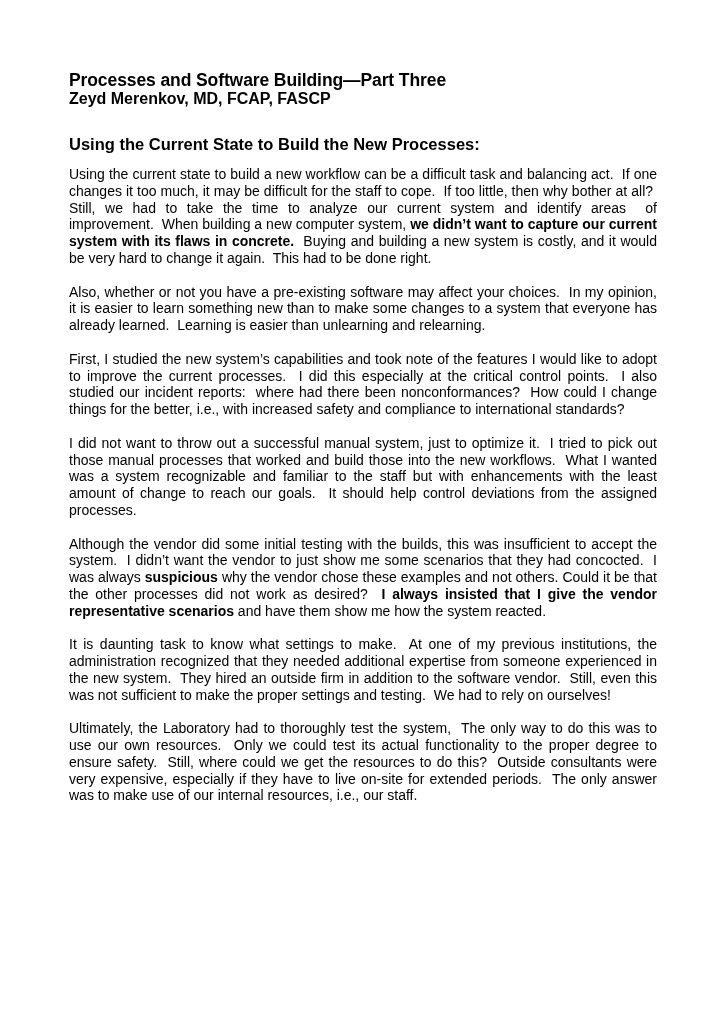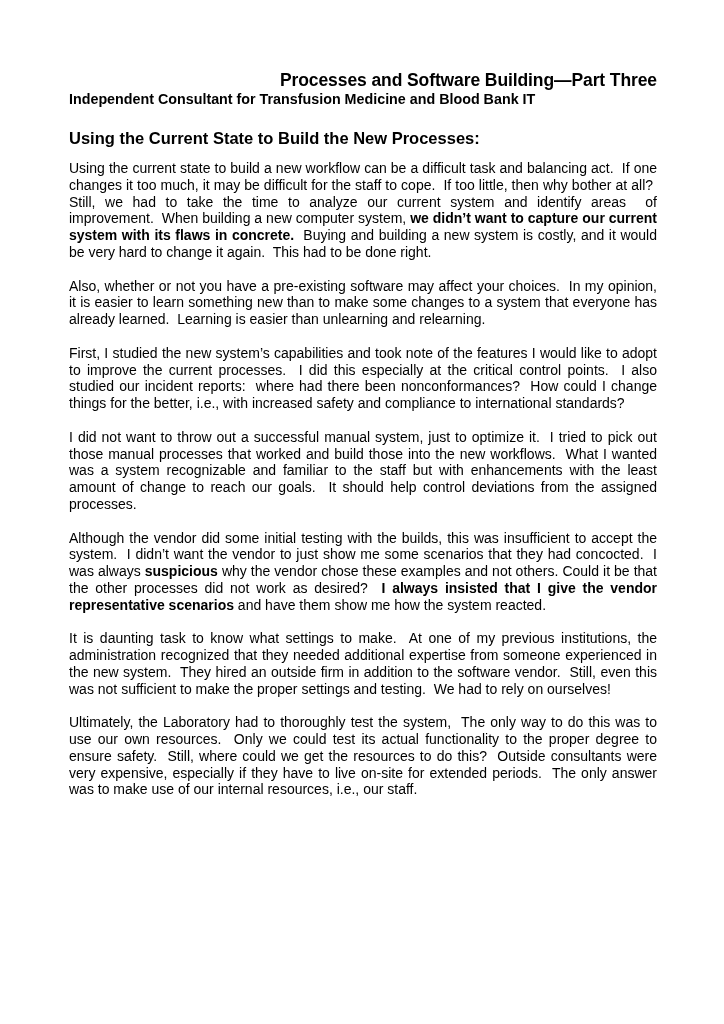--- a/index.html
+++ b/index.html
@@ -20,59 +20,58 @@
     left: 69px;
     top: 70px;
     width: 588px;
   }
   .title {
     font-size: 17.5px;
     font-weight: bold;
     line-height: 20px;
     margin: 0;
     letter-spacing: -0.1px;
-    text-align: right;
   }
   .author {
     font-size: 16px;
     font-weight: bold;
     line-height: 18px;
     margin: 0;
   }
   .affiliation {
     font-size: 14.3px;
     font-weight: bold;
     line-height: 18px;
     margin: 0;
   }
   .section-heading {
     font-size: 16.5px;
     font-weight: bold;
     line-height: 20px;
-    margin: 20px 0 0 0;
+    margin: 26px 0 0 0;
   }
   .para {
     font-size: 14px;
     line-height: 16.8px;
     text-align: justify;
     margin: 16.8px 0 0 0;
   }
   .para.first {
     margin-top: 12px;
   }
   .para b {
     font-weight: bold;
   }
 </style>
 </head>
 <body>
 
 <div class="page">
   <h1 class="title">Processes and Software Building—Part Three</h1>
-  <div class="affiliation">Independent Consultant for Transfusion Medicine and Blood Bank IT</div>
+  <div class="author">Zeyd Merenkov, MD, FCAP, FASCP</div>
   <h2 class="section-heading">Using the Current State to Build the New Processes:</h2>
 
   <p class="para first"><span>Using the current state to build a new workflow can be a difficult task and balancing act.&nbsp; If one changes it too much, it may be difficult for the staff to cope.&nbsp; If too little, then why bother at all?&nbsp; Still, we had to take the time to analyze our current system and identify areas&nbsp; of improvement.&nbsp; When building a new computer system, </span><b>we didn’t want to capture our current system with its flaws in concrete.</b><span>&nbsp; Buying and building a new system is costly, and it would be very hard to change it again.&nbsp; This had to be done right.</span></p>
   <p class="para"><span>Also, whether or not you have a pre-existing software may affect your choices.&nbsp; In my opinion, it is easier to learn something new than to make some changes to a system that everyone has already learned.&nbsp; Learning is easier than unlearning and relearning.</span></p>
   <p class="para"><span>First, I studied the new system’s capabilities and took note of the features I would like to adopt to improve the current processes.&nbsp; I did this especially at the critical control points.&nbsp; I also studied our incident reports:&nbsp; where had there been nonconformances?&nbsp; How could I change things for the better, i.e., with increased safety and compliance to international standards?</span></p>
   <p class="para"><span>I did not want to throw out a successful manual system, just to optimize it.&nbsp; I tried to pick out those manual processes that worked and build those into the new workflows.&nbsp; What I wanted was a system recognizable and familiar to the staff but with enhancements with the least amount of change to reach our goals.&nbsp; It should help control deviations from the assigned processes.</span></p>
   <p class="para"><span>Although the vendor did some initial testing with the builds, this was insufficient to accept the system.&nbsp; I didn’t want the vendor to just show me some scenarios that they had concocted.&nbsp; I was always </span><b>suspicious</b><span> why the vendor chose these examples and not others. Could it be that the other processes did not work as desired?&nbsp; </span><b>I always insisted that I give the vendor representative scenarios</b><span> and have them show me how the system reacted.</span></p>
   <p class="para"><span>It is daunting task to know what settings to make.&nbsp; At one of my previous institutions, the administration recognized that they needed additional expertise from someone experienced in the new system.&nbsp; They hired an outside firm in addition to the software vendor.&nbsp; Still, even this was not sufficient to make the proper settings and testing.&nbsp; We had to rely on ourselves!</span></p>
   <p class="para"><span>Ultimately, the Laboratory had to thoroughly test the system,&nbsp; The only way to do this was to use our own resources.&nbsp; Only we could test its actual functionality to the proper degree to ensure safety.&nbsp; Still, where could we get the resources to do this?&nbsp; Outside consultants were very expensive, especially if they have to live on-site for extended periods.&nbsp; The only answer was to make use of our internal resources, i.e., our staff.</span></p>
 </div>

